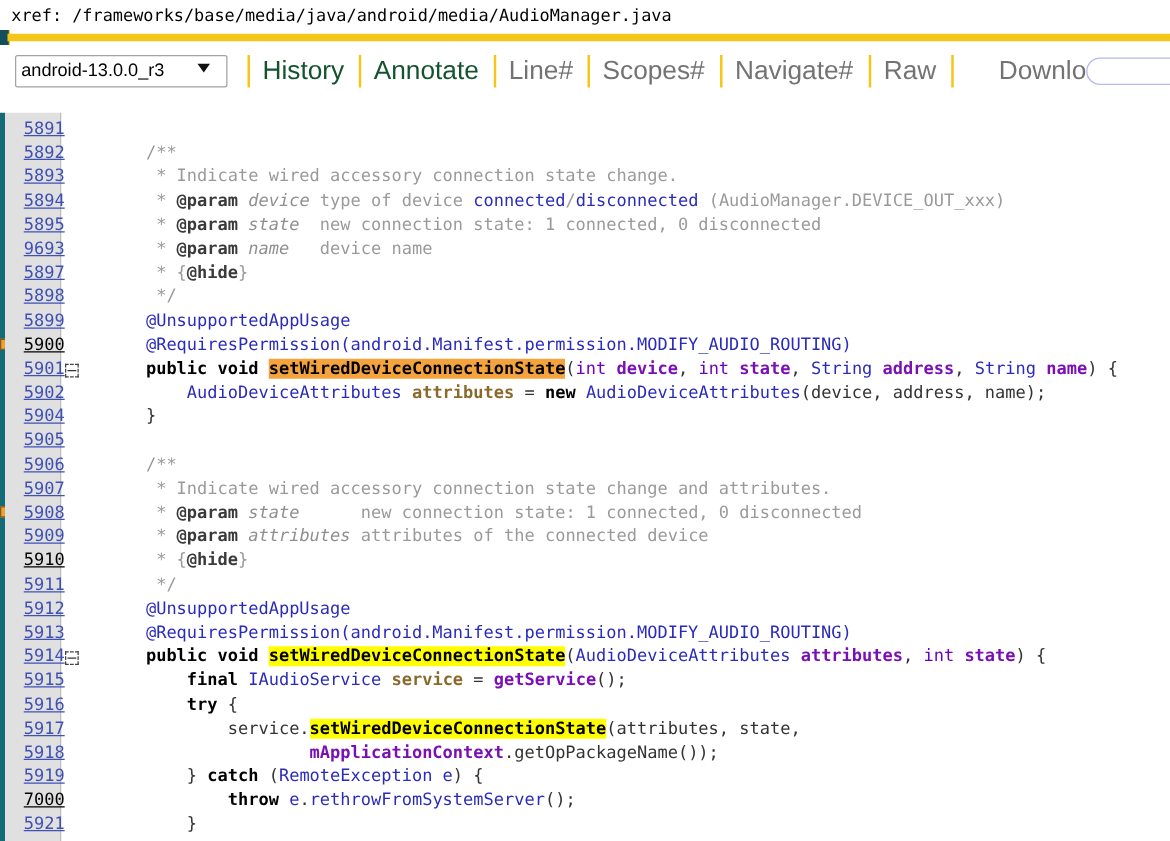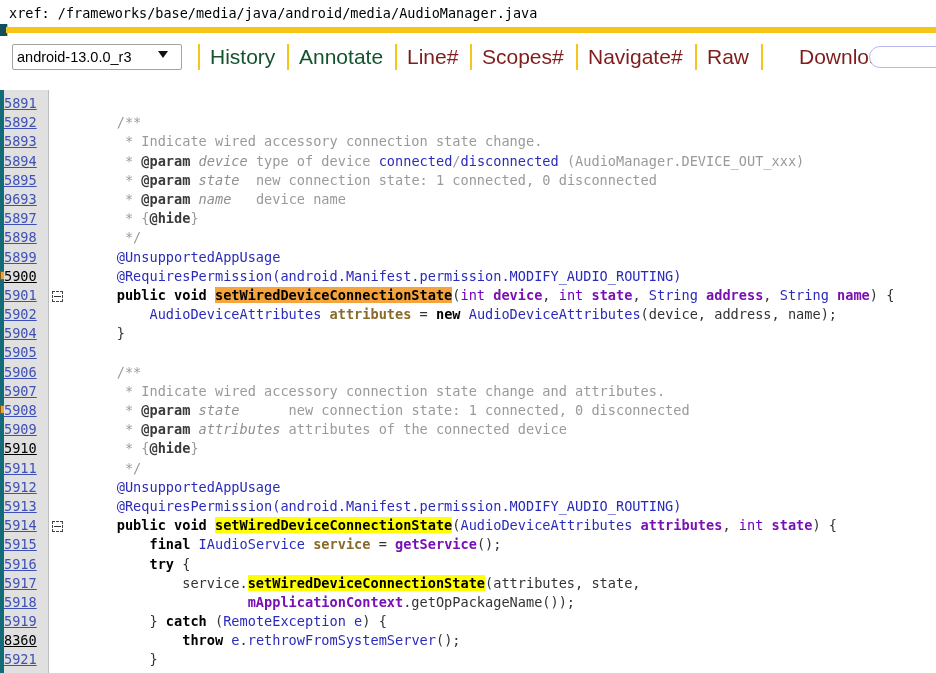--- a/index.html
+++ b/index.html
@@ -66,21 +66,21 @@
   }
   .menu-sep {
     position: absolute; top: 2px;
     width: 2px; height: 26px;
     background: #f5c518;
   }
   .menu-link {
     position: absolute; top: 0px;
     font-family: "Liberation Sans", sans-serif;
     font-size: 21px;
-    color: #7f1d1d;
+    color: #737373;
     text-decoration: none;
     white-space: nowrap;
     line-height: 30px;
   }
   .menu-link.dark { color: #14532d; }
   #searchbox {
     position: absolute; left: 869px; top: 4px;
     width: 112px; height: 22px;
     border: 1.5px solid #b6b8ef;
     border-radius: 11px;
@@ -125,21 +125,21 @@
     white-space: pre;
     font-family: "DejaVu Sans Mono", monospace;
     font-size: 13.6px;
   }
   #lines {
     position: absolute; left: 0; top: 4px; width: 936px;
   }
   .lnum {
     position: absolute; left: 4px; width: 42px;
     text-align: left;
-    padding-left: 0;
+    padding-left: 15px;
     box-sizing: border-box;
     color: #3f51b5;
     font-family: "DejaVu Sans Mono", monospace;
     font-size: 13.6px;
   }
   .lnum.decade { color: #000000; }
   .fold {
     position: absolute; left: 52px; top: 5px;
     width: 11px; height: 11px;
     border: 1px dashed #444;
@@ -234,16 +234,16 @@
       <div class="line"><a class="lnum decade" href="#">5910</a><div class="code"><span class="c">     * {</span><span class="cb">@hide</span><span class="c">}</span></div></div>
       <div class="line"><a class="lnum" href="#">5911</a><div class="code"><span class="c">     */</span></div></div>
       <div class="line"><a class="lnum" href="#">5912</a><div class="code"><span class="lnk">    @UnsupportedAppUsage</span></div></div>
       <div class="line"><a class="lnum" href="#">5913</a><div class="code"><span class="lnk">    @RequiresPermission(android.Manifest.permission.MODIFY_AUDIO_ROUTING)</span></div></div>
       <div class="line"><a class="lnum" href="#">5914</a><div class="fold"></div><div class="code"><span class="kw">    public void </span><span class="ref">setWiredDeviceConnectionState</span><span class="pln">(</span><span class="lnk">AudioDeviceAttributes</span><span class="pln"> </span><span class="var">attributes</span><span class="pln">, </span><span class="typ">int</span><span class="pln"> </span><span class="var">state</span><span class="pln">) {</span></div></div>
       <div class="line"><a class="lnum" href="#">5915</a><div class="code"><span class="pln">        </span><span class="kw">final</span><span class="pln"> </span><span class="lnk">IAudioService</span><span class="pln"> </span><span class="brn">service</span><span class="pln"> = </span><span class="var">getService</span><span class="pln">();</span></div></div>
       <div class="line"><a class="lnum" href="#">5916</a><div class="code"><span class="pln">        </span><span class="kw">try</span><span class="pln"> {</span></div></div>
       <div class="line"><a class="lnum" href="#">5917</a><div class="code"><span class="pln">            service.</span><span class="ref">setWiredDeviceConnectionState</span><span class="pln">(attributes, state,</span></div></div>
       <div class="line"><a class="lnum" href="#">5918</a><div class="code"><span class="pln">                    </span><span class="var">mApplicationContext</span><span class="pln">.getOpPackageName());</span></div></div>
       <div class="line"><a class="lnum" href="#">5919</a><div class="code"><span class="pln">        } </span><span class="kw">catch</span><span class="pln"> (</span><span class="lnk">RemoteException</span><span class="pln"> </span><span class="lnk">e</span><span class="pln">) {</span></div></div>
-      <div class="line"><a class="lnum decade" href="#">8360</a><div class="code"><span class="pln">            </span><span class="kw">throw</span><span class="pln"> </span><span class="lnk">e</span><span class="pln">.</span><span class="lnk">rethrowFromSystemServer</span><span class="pln">();</span></div></div>
+      <div class="line"><a class="lnum decade" href="#">7000</a><div class="code"><span class="pln">            </span><span class="kw">throw</span><span class="pln"> </span><span class="lnk">e</span><span class="pln">.</span><span class="lnk">rethrowFromSystemServer</span><span class="pln">();</span></div></div>
       <div class="line"><a class="lnum" href="#">5921</a><div class="code"><span class="pln">        }</span></div></div>
     </div>
 </div>
 
 </body></html>

